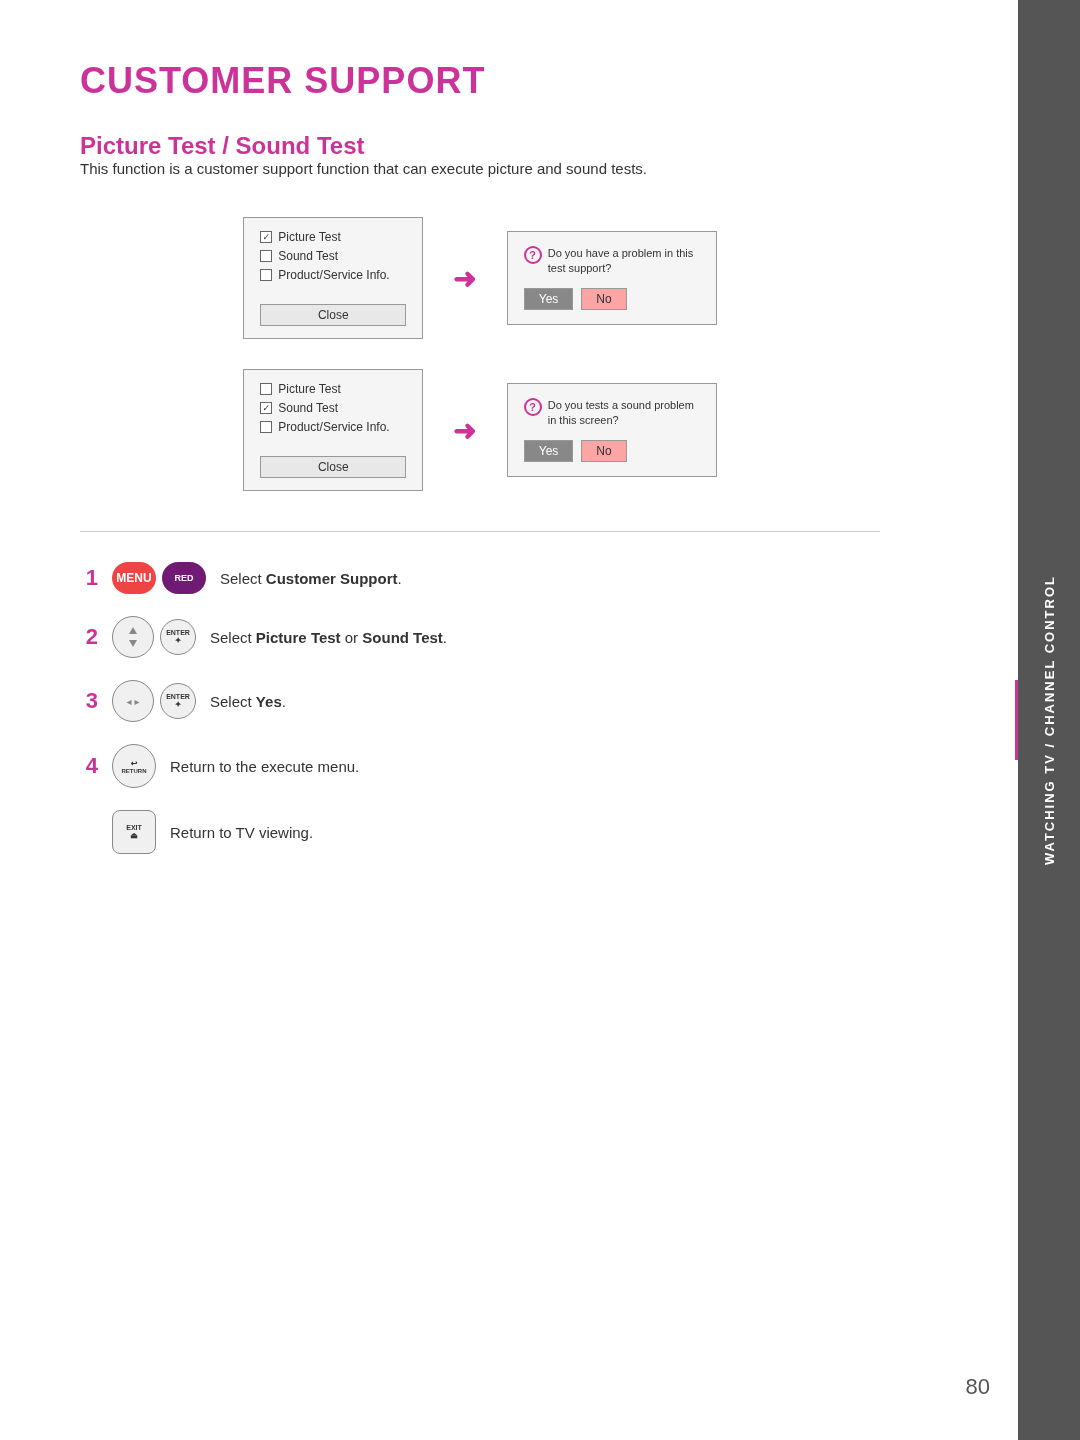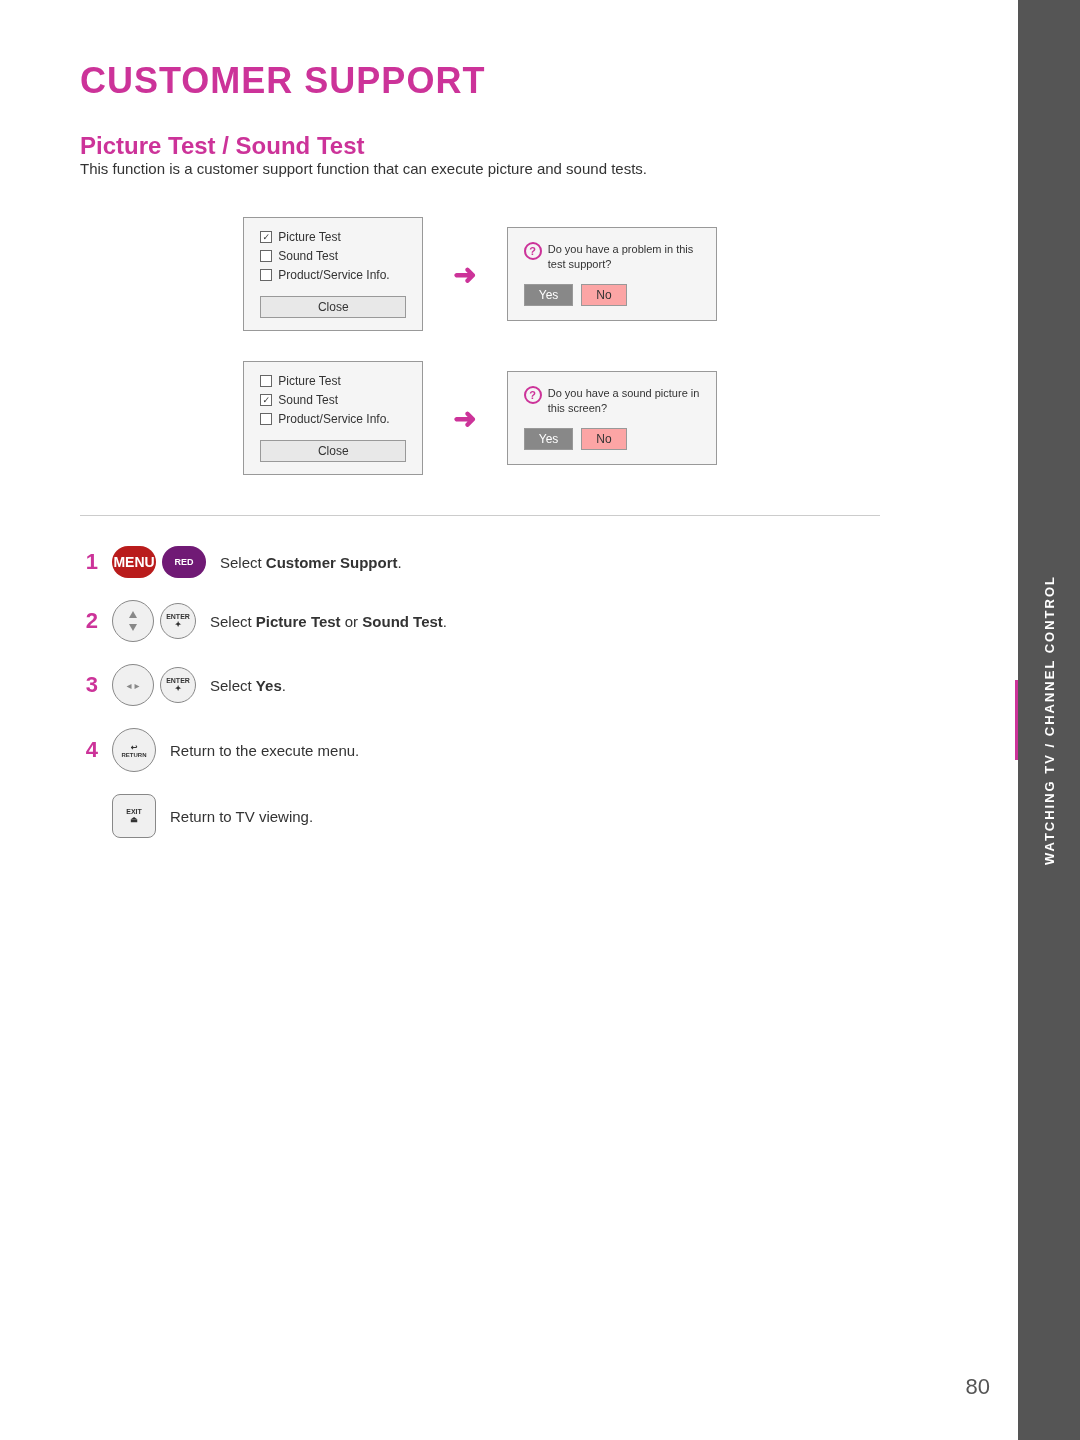--- a/index.html
+++ b/index.html
@@ -67,21 +67,21 @@
       margin-bottom: 5px;
       color: #333;
       font-size: 12px;
     }
 
     .menu-box .menu-item:last-child {
       margin-bottom: 0;
     }
 
     .menu-box .close-btn {
-      margin-top: 14px;
+      margin-top: 22px;
       border: 1px solid #999;
       background: #e8e8e8;
       text-align: center;
       padding: 3px 0;
       font-size: 12px;
       color: #333;
     }
 
     .checkbox {
       width: 12px;
@@ -196,24 +196,24 @@
     .step-icons {
       display: flex;
       gap: 6px;
       align-items: center;
     }
 
     .btn-menu {
       width: 44px;
       height: 32px;
       border-radius: 16px;
-      font-size: 14px;
+      font-size: 12px;
       font-weight: bold;
       color: #fff;
-      background: #b91c1c;
+      background: #ef4444;
       border: none;
       display: flex;
       align-items: center;
       justify-content: center;
     }
 
     .btn-red {
       width: 44px;
       height: 32px;
       border-radius: 16px;
@@ -401,21 +401,21 @@
         <div class="menu-item">
           <span class="checkbox"></span>
           <span>Product/Service Info.</span>
         </div>
         <div class="close-btn">Close</div>
       </div>
       <div class="arrow">➜</div>
       <div class="dialog-box">
         <div class="dialog-header">
           <span class="question-icon">?</span>
-          <span class="dialog-text">Do you have a sound picture in this screen?</span>
+          <span class="dialog-text">Do you tests a sound problem in this screen?</span>
         </div>
         <div class="dialog-buttons">
           <div class="dialog-btn active">Yes</div>
           <div class="dialog-btn">No</div>
         </div>
       </div>
     </div>
   </div>
 
   <div class="divider"></div>

